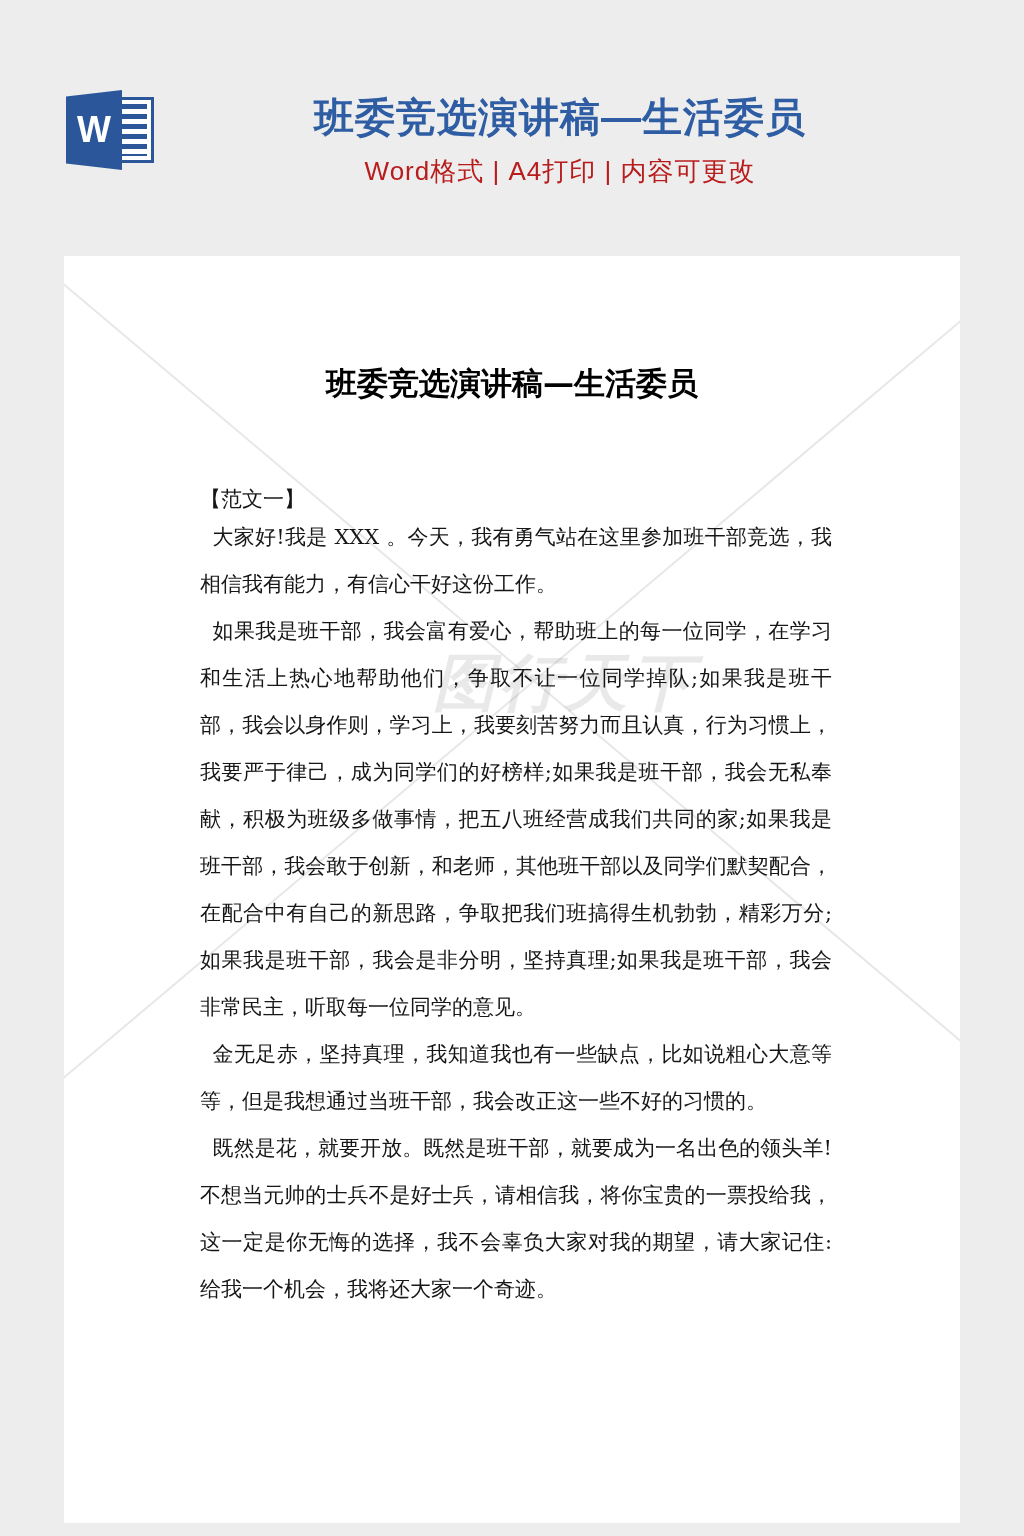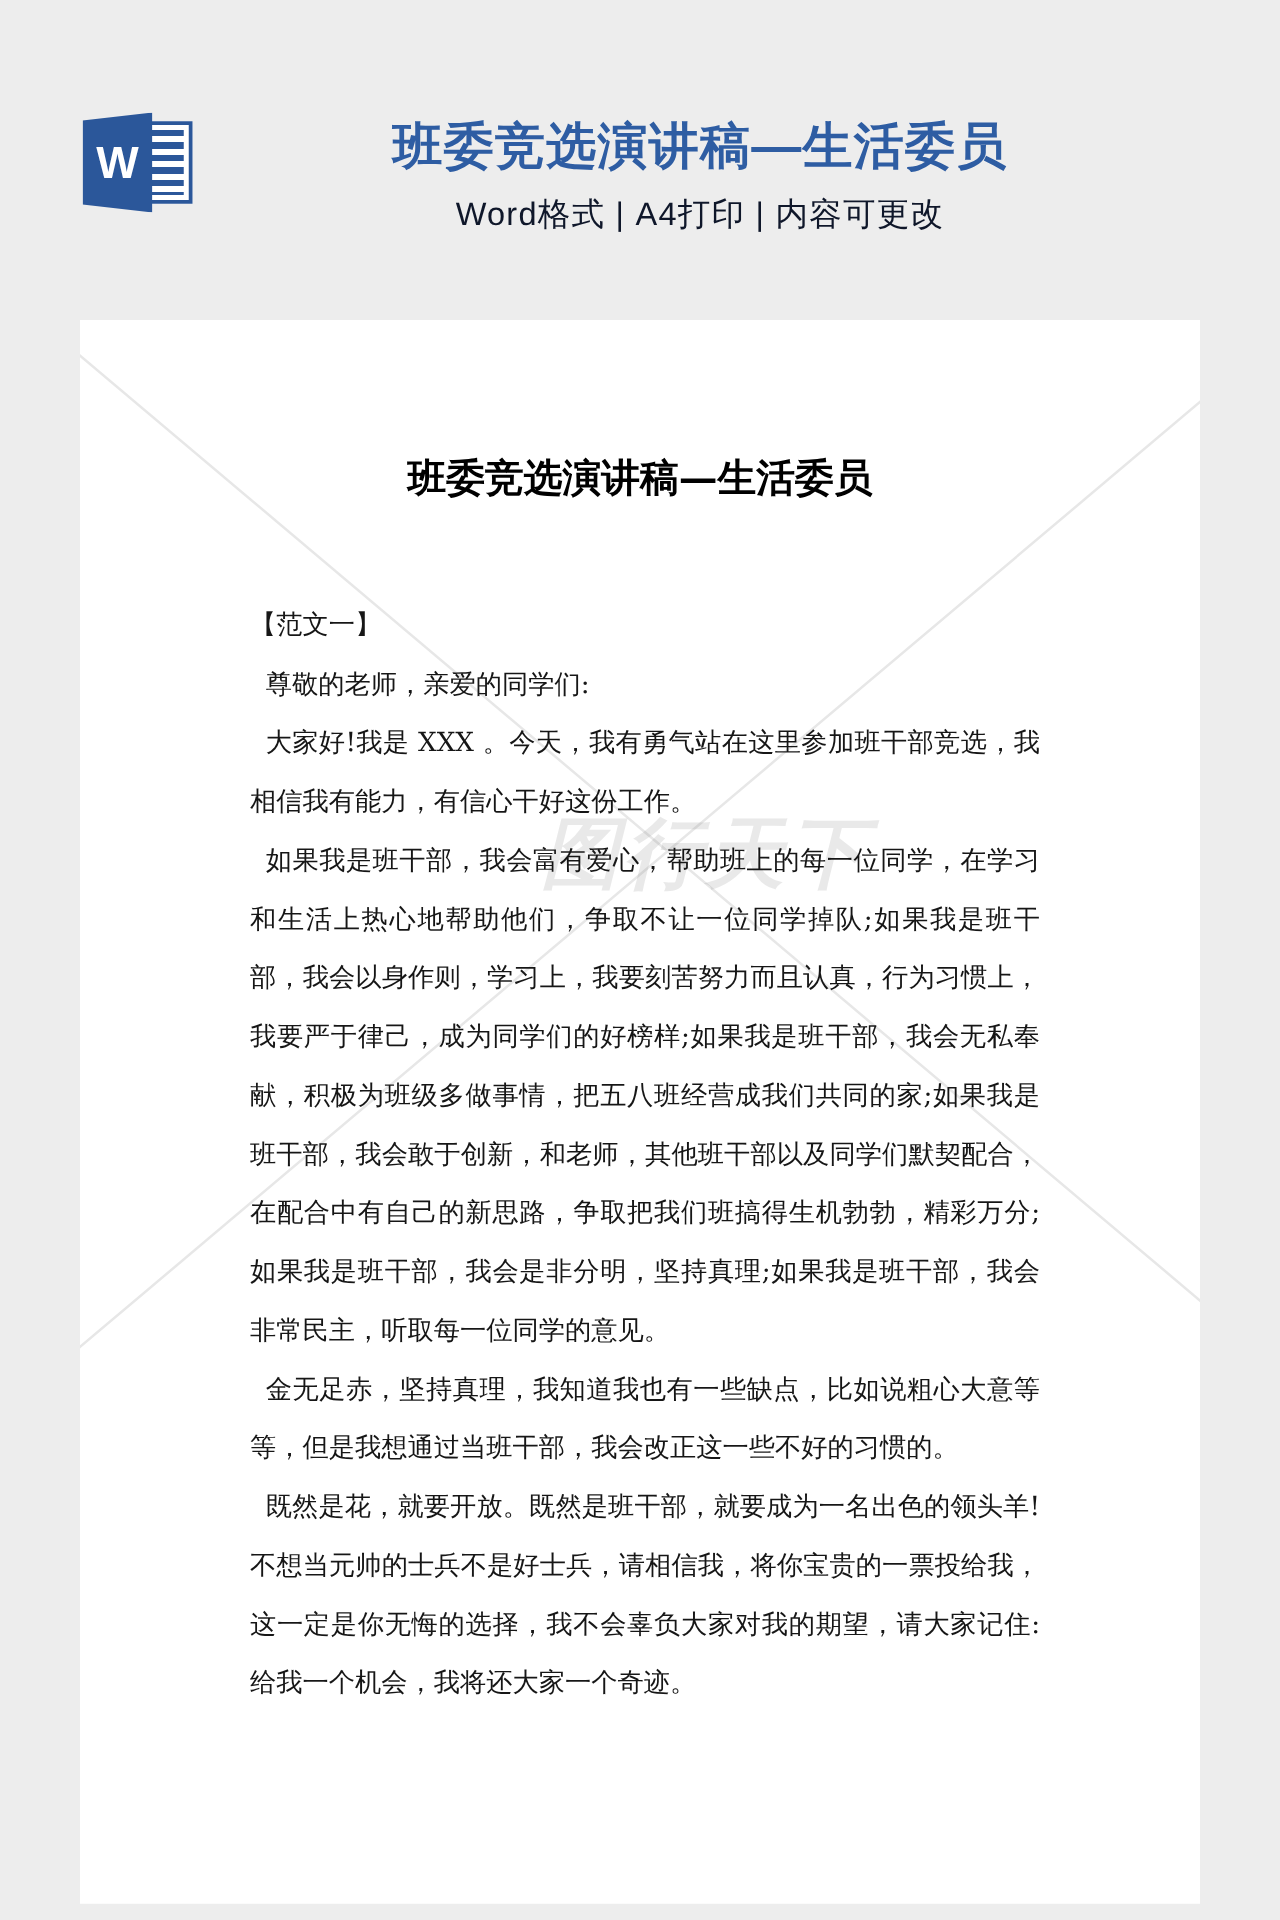--- a/index.html
+++ b/index.html
@@ -33,21 +33,21 @@
   .header-title {
     font-size: 40px;
     font-weight: bold;
     color: #2e5da3;
     letter-spacing: 1px;
     line-height: 50px;
   }
   .header-subtitle {
     margin-top: 12px;
     font-size: 26px;
-    color: #0f172a;
+    color: #b91c1c;
     letter-spacing: 1px;
   }
 
   
   .word-icon {
     position: absolute;
     left: 66px; top: 90px;
     width: 88px; height: 80px;
   }
   .word-icon .doc {
@@ -167,21 +167,20 @@
       <line x1="-10" y1="20" x2="950" y2="830" stroke="#e7e7e7" stroke-width="2"></line>
       <line x1="950" y1="20" x2="-10" y2="830" stroke="#e7e7e7" stroke-width="2"></line>
     </svg>
 
     <div class="watermark-text">图行天下</div>
 
     <div class="doc-body">
       <div class="doc-title">班委竞选演讲稿—生活委员</div>
       <div class="doc-content">
         <div class="section-label">【范文一】</div>
-        <p class="first">尊敬的老师，亲爱的同学们:</p>
         <p>大家好!我是 XXX 。今天，我有勇气站在这里参加班干部竞选，我相信我有能力，有信心干好这份工作。</p>
         <p>如果我是班干部，我会富有爱心，帮助班上的每一位同学，在学习和生活上热心地帮助他们，争取不让一位同学掉队;如果我是班干部，我会以身作则，学习上，我要刻苦努力而且认真，行为习惯上，我要严于律己，成为同学们的好榜样;如果我是班干部，我会无私奉献，积极为班级多做事情，把五八班经营成我们共同的家;如果我是班干部，我会敢于创新，和老师，其他班干部以及同学们默契配合，在配合中有自己的新思路，争取把我们班搞得生机勃勃，精彩万分;如果我是班干部，我会是非分明，坚持真理;如果我是班干部，我会非常民主，听取每一位同学的意见。</p>
         <p>金无足赤，坚持真理，我知道我也有一些缺点，比如说粗心大意等等，但是我想通过当班干部，我会改正这一些不好的习惯的。</p>
         <p>既然是花，就要开放。既然是班干部，就要成为一名出色的领头羊!不想当元帅的士兵不是好士兵，请相信我，将你宝贵的一票投给我，这一定是你无悔的选择，我不会辜负大家对我的期望，请大家记住:给我一个机会，我将还大家一个奇迹。</p>
       </div>
     </div>
   </div>
 
 </div>
 

